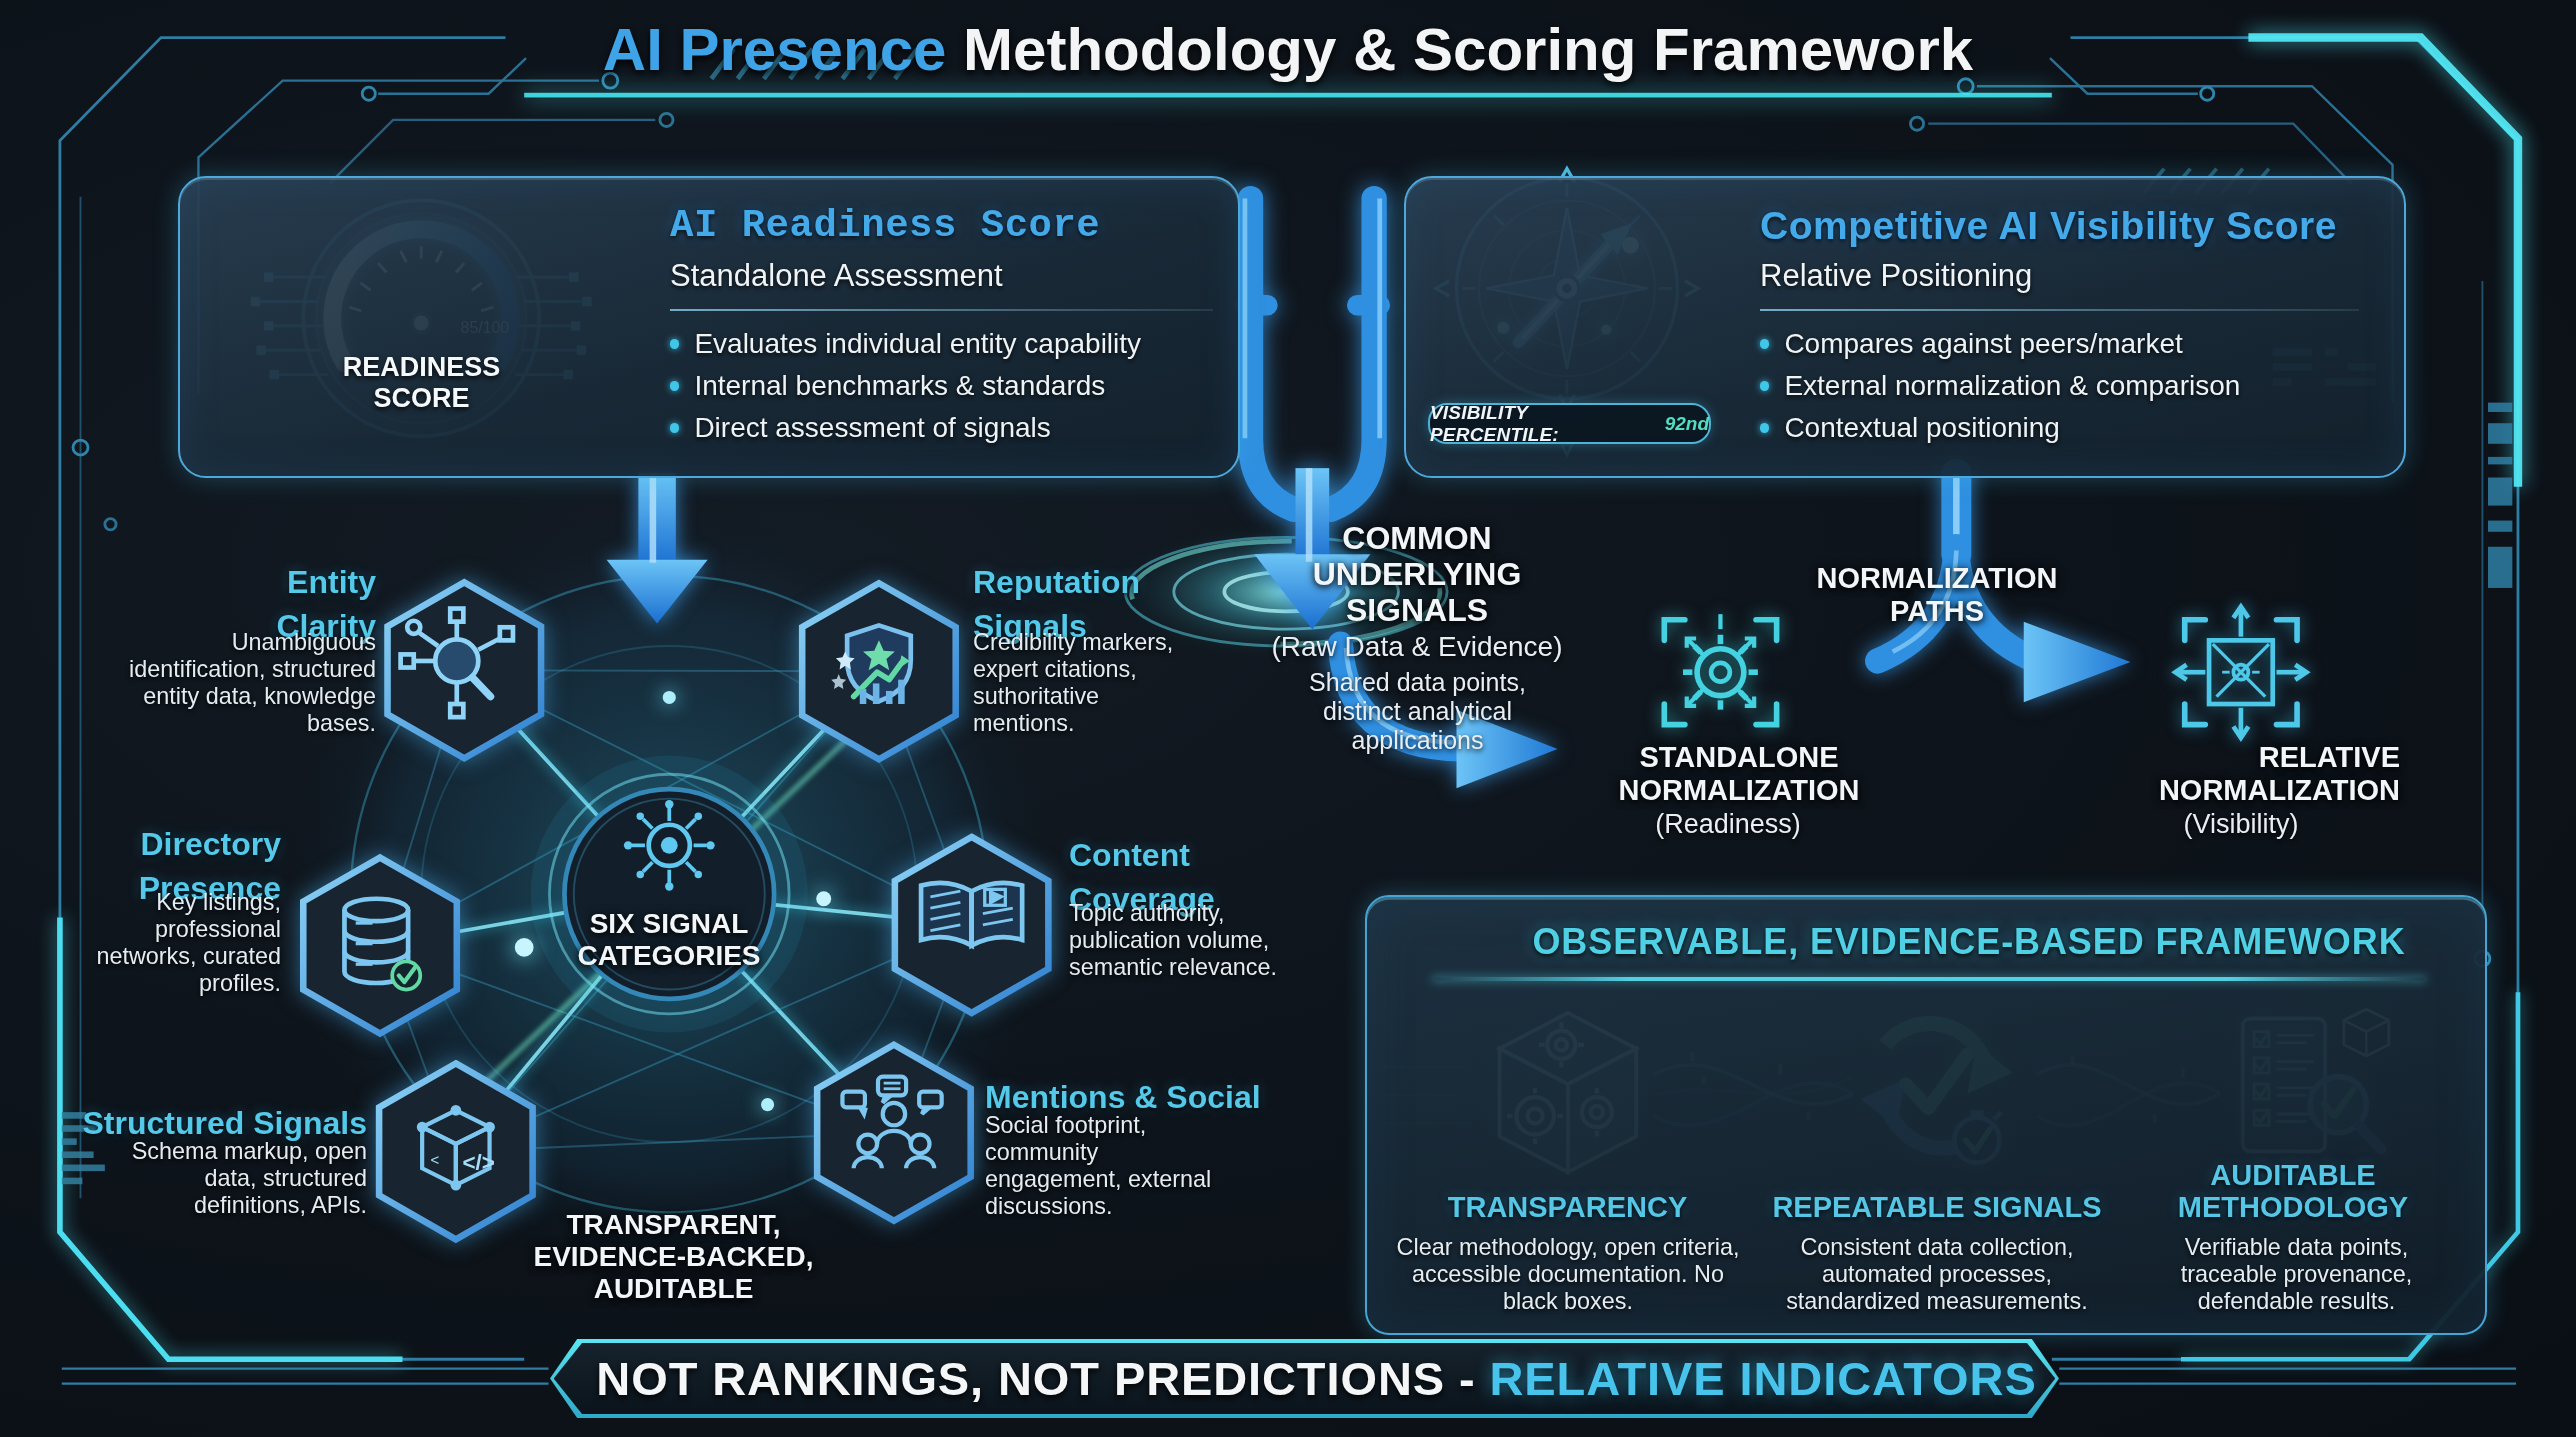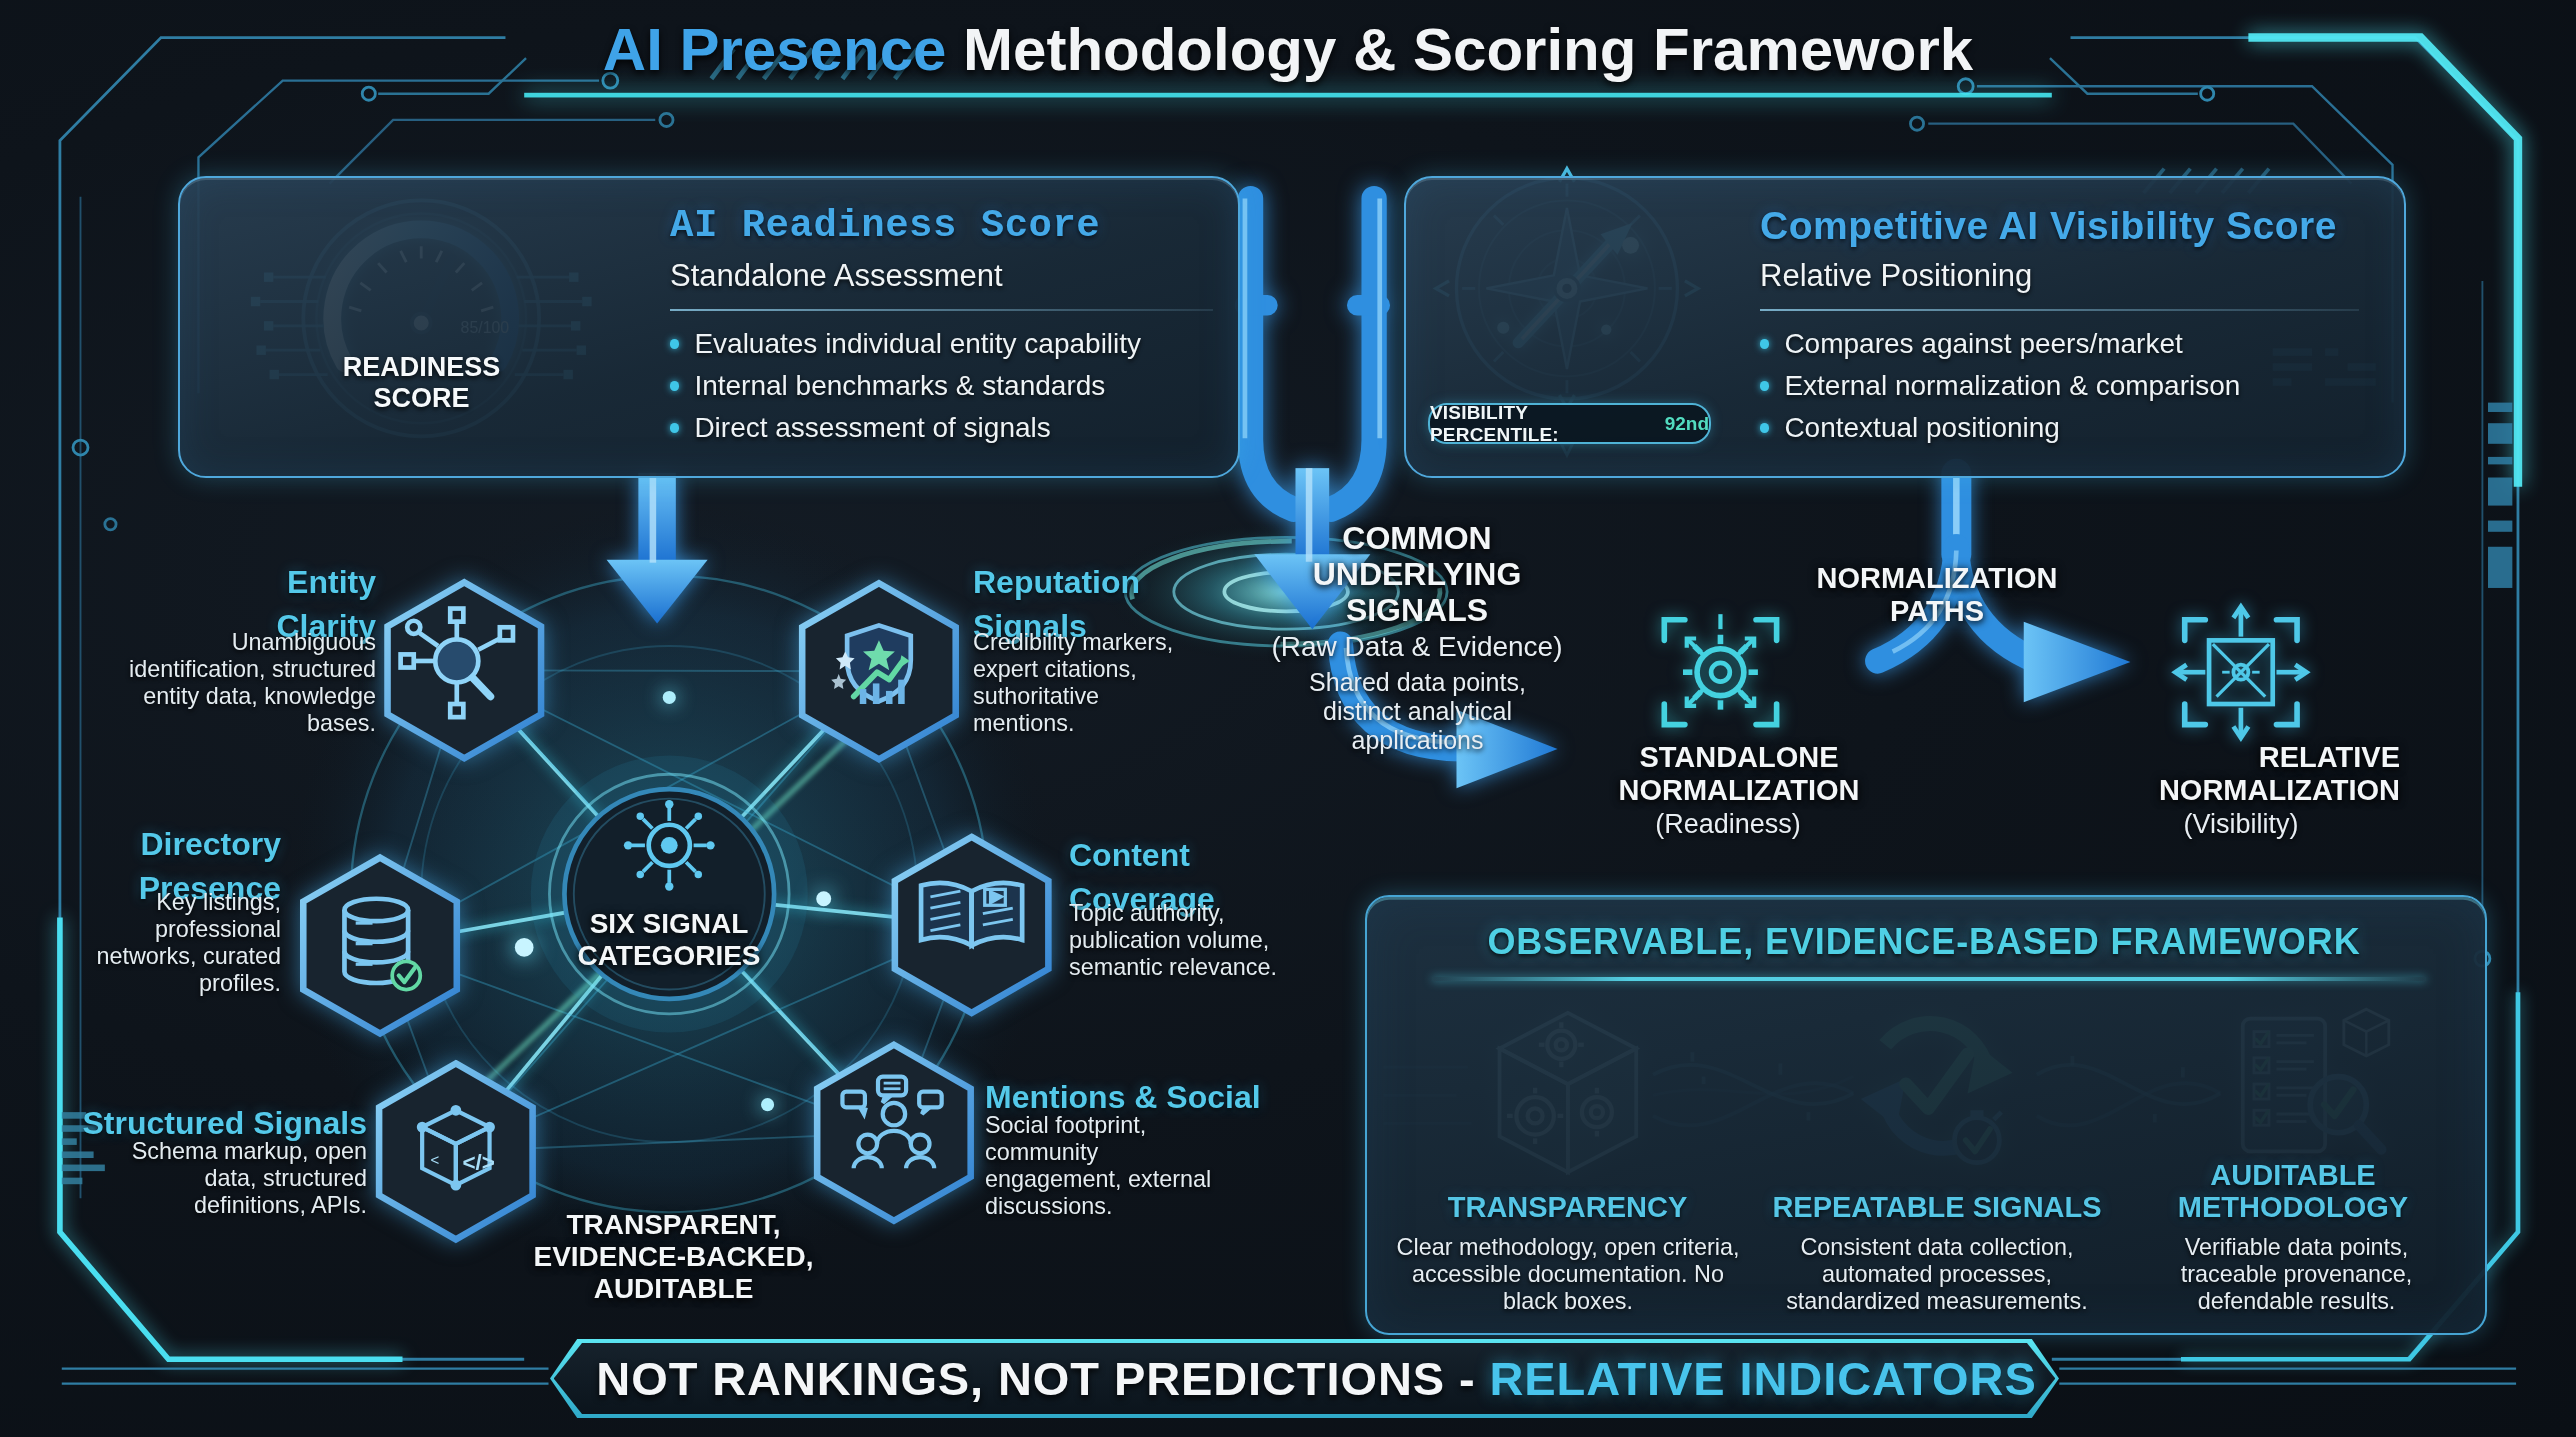--- a/index.html
+++ b/index.html
@@ -25,39 +25,39 @@
     text-shadow:0 1.9px 6.6px rgba(0,0,0,.9),0 0 9.4px rgba(0,0,0,.5);}
   .sub-label{position:absolute;color:#e8eef3;text-align:center;text-shadow:0 1.9px 5.6px rgba(0,0,0,.9);}
   .fw-label{position:absolute;font-weight:bold;font-size:29px;line-height:32px;color:#55c6e6;text-align:center;
     text-shadow:0 1.9px 5.6px rgba(0,0,0,.9),0 0 11.2px rgba(50,170,220,.35);}
   .fw-desc{position:absolute;font-size:23.4px;line-height:27px;color:#e6edf2;text-align:center;text-shadow:0 1.9px 4.7px rgba(0,0,0,.9);}
   #title{position:absolute;left:0;top:15px;width:2576px;text-align:center;font-size:60px;font-weight:bold;
     text-shadow:0 2.8px 7.5px rgba(0,0,0,.9);}
   #title .hl{color:#3fa3e8;} #title .rest{color:#f2f4f6;}
   #badge{position:absolute;left:1428px;top:403px;width:279px;height:37px;border:2.3px solid #4fb3d6;border-radius:19px;
     background:rgba(9,22,32,.88);display:flex;align-items:center;justify-content:center;gap:8.4px;
-    box-shadow:0 0 11.2px rgba(60,180,220,.35);}
+    box-shadow:0 0 11.2px rgba(60,180,220,.35);font-style:italic;}
   #badge .lbl{font-size:19px;font-weight:bold;color:#f0f6f8;letter-spacing:0.2px;}
   #badge .val{font-size:19px;font-weight:bold;color:#52dcc0;}
   #gauge-label{position:absolute;left:315px;top:352px;width:213px;text-align:center;font-weight:bold;font-size:27px;
     line-height:31px;color:#f6f9fb;text-shadow:0 1.9px 5.6px rgba(0,0,0,.9);}
   #banner{position:absolute;left:550px;top:1339px;width:1509px;height:79px;
     background:linear-gradient(180deg,#5ce6f2,#2fa8c8);
     clip-path:polygon(0 50%, 1.8% 0, 98.2% 0, 100% 50%, 98.2% 100%, 1.8% 100%);
     filter:drop-shadow(0 0 13px rgba(70,220,240,.55));}
   #banner .inner{position:absolute;inset:3.7px;background:linear-gradient(180deg,#16222c,#0b141c);
     clip-path:polygon(0 50%, 1.9% 0, 98.1% 0, 100% 50%, 98.1% 100%, 1.9% 100%);
     display:flex;align-items:center;justify-content:center;}
   #banner .txt{font-size:47px;font-weight:bold;letter-spacing:0.9px;text-shadow:0 2.8px 6.6px rgba(0,0,0,.9);margin-left:24px;}
   #banner .w{color:#f4f6f8;} #banner .b{color:#48c4ec;text-shadow:0 0 15px rgba(60,190,235,.6),0 2.8px 6.6px rgba(0,0,0,.9);}
   .fw-panel{position:absolute;left:1365px;top:895px;width:1118px;height:436px;border:2.8px solid #46a5d4;border-radius:24px;
     background:linear-gradient(170deg, rgba(30,50,66,.94), rgba(17,30,41,.95));
     box-shadow:0 0 22.5px rgba(70,190,235,.3), inset 0 2.8px 0 rgba(120,230,250,.35), inset 0 0 47px rgba(30,70,100,.3);}
   #fw-heading{position:absolute;left:1367px;top:921px;width:1114px;text-align:center;font-size:36px;font-weight:bold;
-    color:#4fd0e4;letter-spacing:0.9px;text-shadow:0 1.9px 5.6px rgba(0,0,0,.9),0 0 15px rgba(60,200,230,.45);}
+    color:#4fd0e4;letter-spacing:0.9px;text-shadow:0 1.9px 5.6px rgba(0,0,0,.9),0 0 15px rgba(60,200,230,.45);padding-left:45px;}
   #fw-divider{position:absolute;left:1432px;top:977px;width:994px;height:3.7px;
     background:linear-gradient(90deg, rgba(90,225,245,.1), rgba(90,225,245,.9) 20%, rgba(90,225,245,.9) 80%, rgba(90,225,245,.1));
     box-shadow:0 0 9.4px rgba(80,220,240,.6);}
 </style>
 </head>
 <body>
 
 <div id="stage">
 
   <svg width="2576" height="1438" viewBox="0 0 2752 1536">

